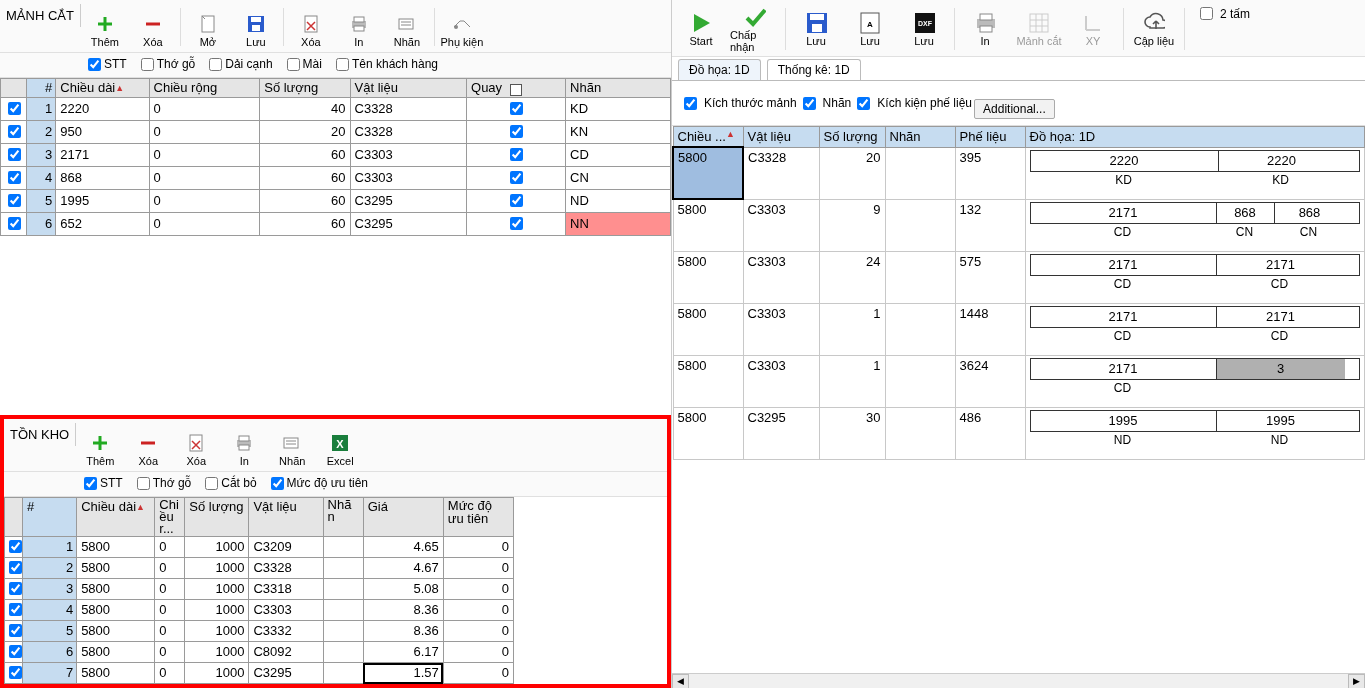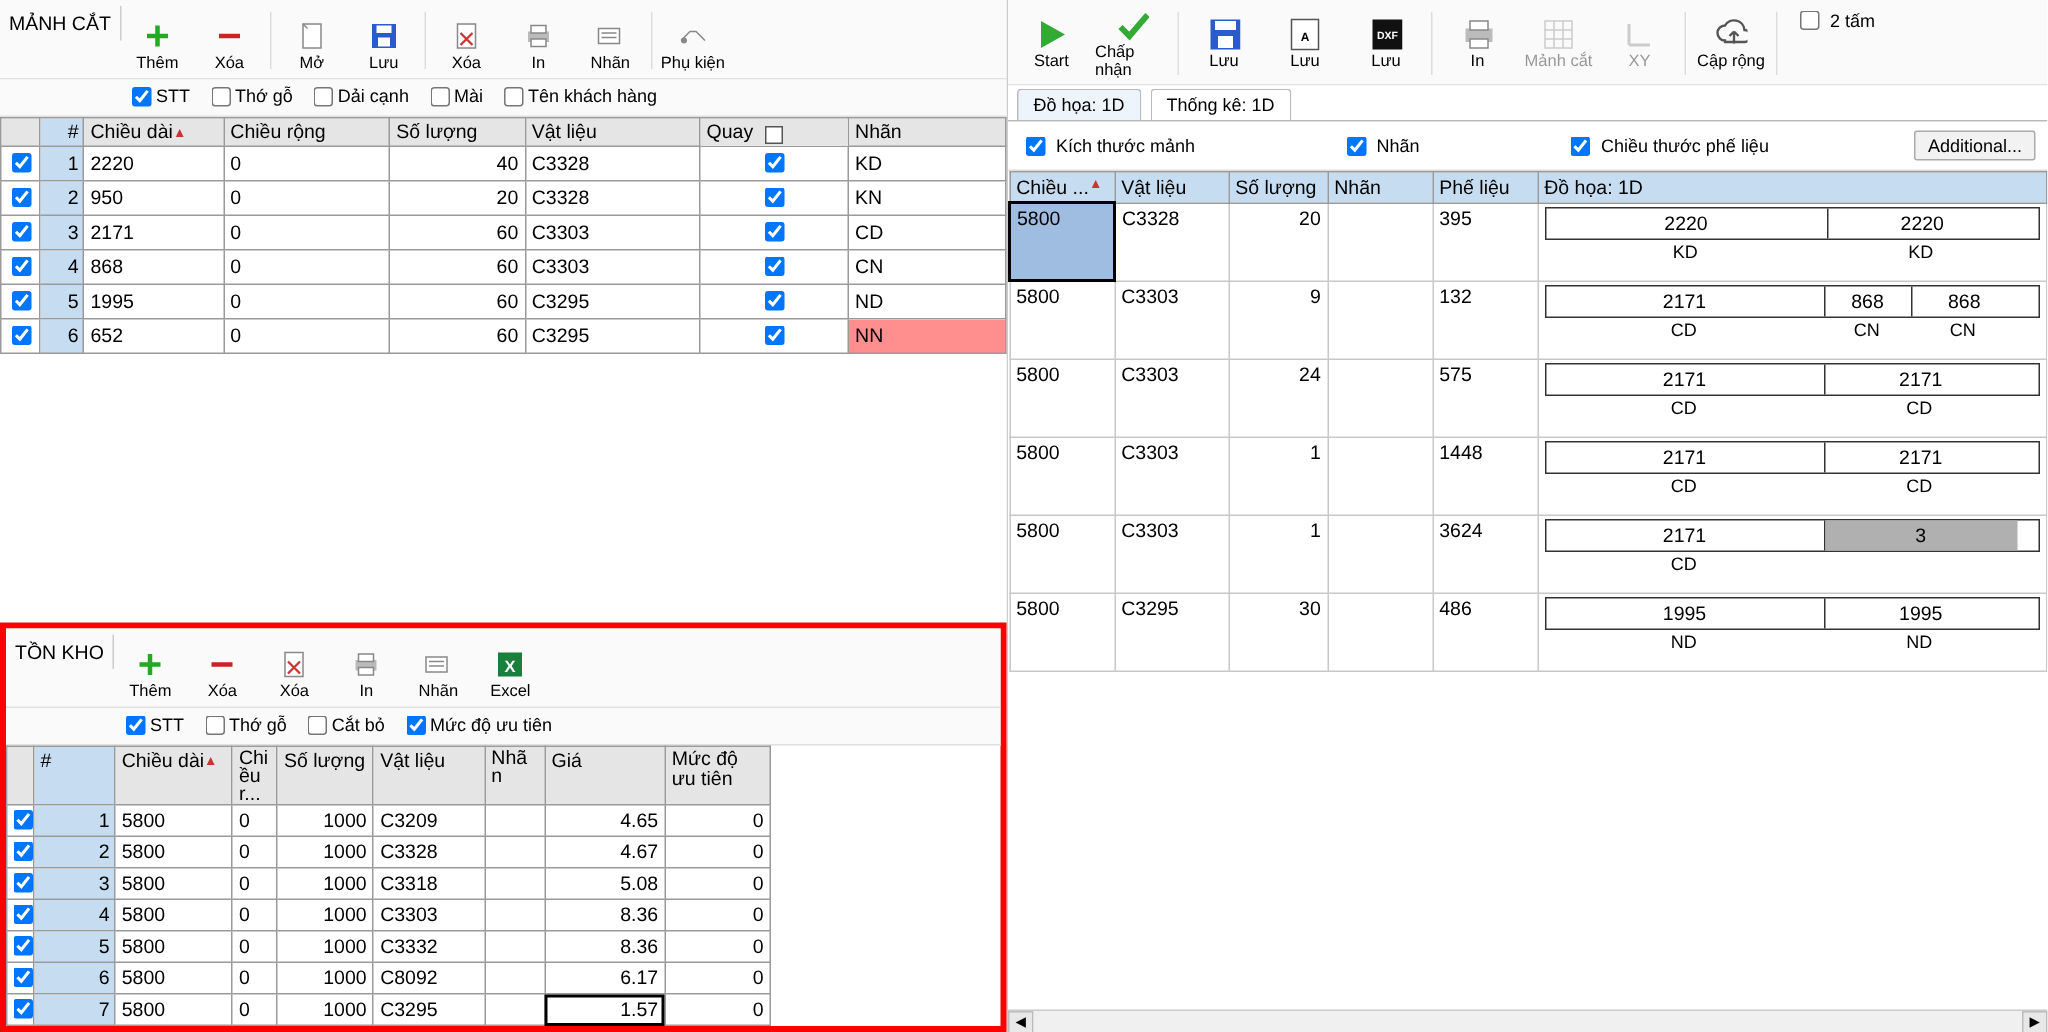--- a/index.html
+++ b/index.html
@@ -45,23 +45,23 @@
   
   .stock-panel { border: 4px solid #ff0000; margin: 0; display: flex; flex-direction: column; flex: 1; }
 
   .scroll-gap { flex: 1; background:#fff; }
 
   
   .tabs { display: flex; gap: 6px; padding: 2px 6px 0 6px; border-bottom: 1px solid #bbb; background:#fff; font-size:12px;}
   .tab { border: 1px solid #bbb; border-bottom: none; padding: 3px 10px; border-radius: 3px 3px 0 0; background: #fff; cursor:pointer;}
   .tab.active { background: #eef4fb; }
 
-  .right-check { display:flex; gap:14px; padding:6px 8px; align-items:center; border-bottom:1px solid #ddd; font-size:12px;justify-content:space-between;}
+  .right-check { display:flex; gap:2px; padding:6px 8px; align-items:center; border-bottom:1px solid #ddd; font-size:12px;}
   .right-check label { display:inline-flex; gap:4px; align-items:center;}
-  .addl-btn { border:1px solid #aaa; background:#f2f2f2; padding:2px 8px; font-size:12px; cursor:pointer; border-radius:2px;}
+  .addl-btn { border:1px solid #aaa; background:#f2f2f2; padding:2px 8px; font-size:12px; cursor:pointer; border-radius:2px;margin-top:12px;}
 
   
   .res-wrap { flex: 1; overflow: auto; }
   .res-grid { border-collapse: collapse; font-size: 13px; width: 100%; }
   .res-grid th { background: #c6dcf0; border: 1px solid #9a9a9a; font-weight: normal; text-align: left; padding: 2px 4px; height:20px;}
   .res-grid td { border: 1px solid #c8c8c8; padding: 2px 4px; vertical-align: top; }
   .res-grid td.num { text-align: right; }
   .res-row-h { height: 52px; }
   .sel-cell { background: #9fbde0; }
 
@@ -544,21 +544,21 @@
           <span>XY</span>
         </div>
       <div class="sep"></div>
       <div class="btn">
           <span class="icon">
             <svg width="26" height="22">
               <path d="M7 15a5 5 0 010-10 7 7 0 0113 3 4 4 0 010 8H7z" fill="none" stroke="#555" stroke-width="1.6"></path>
               <path d="M13 17v-8m0 0l-3 3m3-3l3 3" stroke="#555" stroke-width="1.6" fill="none"></path>
             </svg>
           </span>
-          <span>Cập rộng</span>
+          <span>Cập liệu</span>
         </div>
       <div class="sep"></div>
       <div class="tb-right-extra">
         <label style="display:inline-flex;gap:4px;align-items:center;">
             <input type="checkbox" style="">
             <span>2 tấm</span>
           </label>
       </div>
     </div>
 
@@ -571,21 +571,21 @@
       <label>
           <input type="checkbox" checked="" style="">
           <span>Kích thước mảnh</span>
         </label>
       <label>
           <input type="checkbox" checked="" style="">
           <span>Nhãn</span>
         </label>
       <label>
           <input type="checkbox" checked="" style="">
-          <span>Chiều thước phế liệu</span>
+          <span>Kích kiện phế liệu</span>
         </label>
       <button class="addl-btn">Additional...</button>
     </div>
 
     <div class="res-wrap">
       <table class="res-grid" id="res-grid">
         <colgroup>
           <col style="width:70px">
             <col style="width:76px">
             <col style="width:66px">

